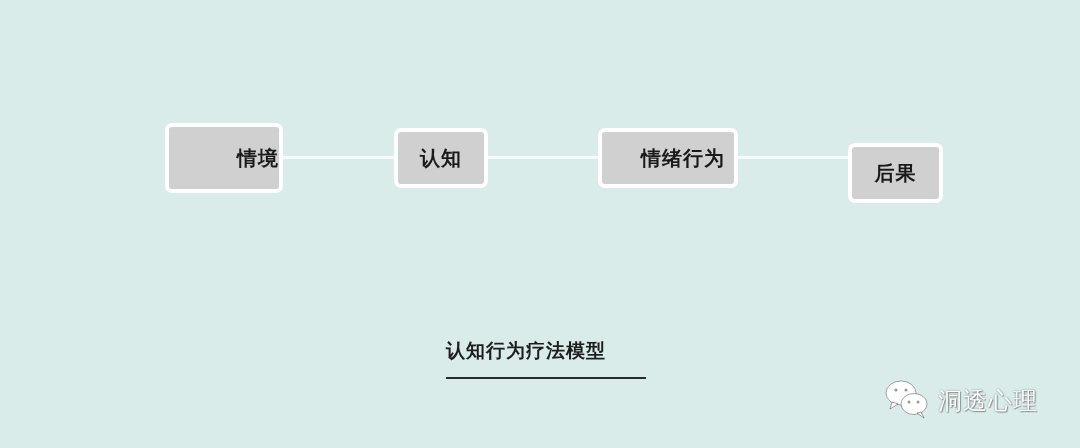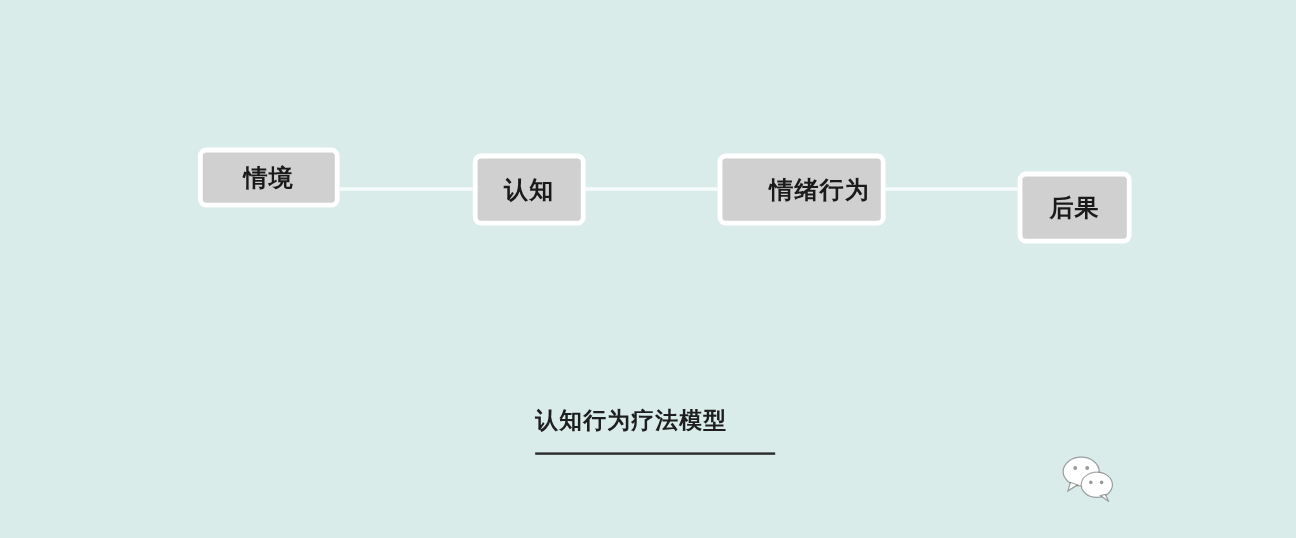--- a/index.html
+++ b/index.html
@@ -70,21 +70,21 @@
   </style>
 </head>
 <body>
 
 <div>
 
   <div class="connector" style="left:283px; width:111px;"></div>
   <div class="connector" style="left:488px; width:110px;"></div>
   <div class="connector" style="left:738px; width:110px;"></div>
 
-  <div class="node" style="left:165px; top:123px; width:118px; height:50px;">
+  <div class="node" style="left:165px; top:123px; width:118px; height:70px;justify-content:flex-end;">
     <span>情境</span>
   </div>
   <div class="node" style="left:394px; top:128px; width:94px; height:60px;">
     <span>认知</span>
   </div>
   <div class="node" style="left:598px; top:128px; width:140px; height:60px;padding-left:30px;">
     <span>情绪行为</span>
   </div>
   <div class="node" style="left:848px; top:143px; width:95px; height:60px;">
     <span>后果</span>
@@ -100,13 +100,14 @@
       <ellipse cx="17" cy="15" rx="15" ry="12" fill="#ffffff" stroke="rgba(0,0,0,0.35)" stroke-width="1"></ellipse>
       <path d="M8 24 L6 31 L14 26 Z" fill="#ffffff" stroke="rgba(0,0,0,0.35)" stroke-width="1"></path>
       <circle cx="12" cy="12" r="1.6" fill="#9a9a9a"></circle>
       <circle cx="22" cy="12" r="1.6" fill="#9a9a9a"></circle>
       <ellipse cx="30" cy="26" rx="13" ry="10.5" fill="#ffffff" stroke="rgba(0,0,0,0.35)" stroke-width="1"></ellipse>
       <path d="M37 34 L40 40 L33 35 Z" fill="#ffffff" stroke="rgba(0,0,0,0.35)" stroke-width="1"></path>
       <circle cx="25" cy="24" r="1.5" fill="#9a9a9a"></circle>
       <circle cx="34" cy="24" r="1.5" fill="#9a9a9a"></circle>
     </svg>
   </span>
+  <span class="watermark-text">洞透心理</span>
 </div>
 
 </body></html>

